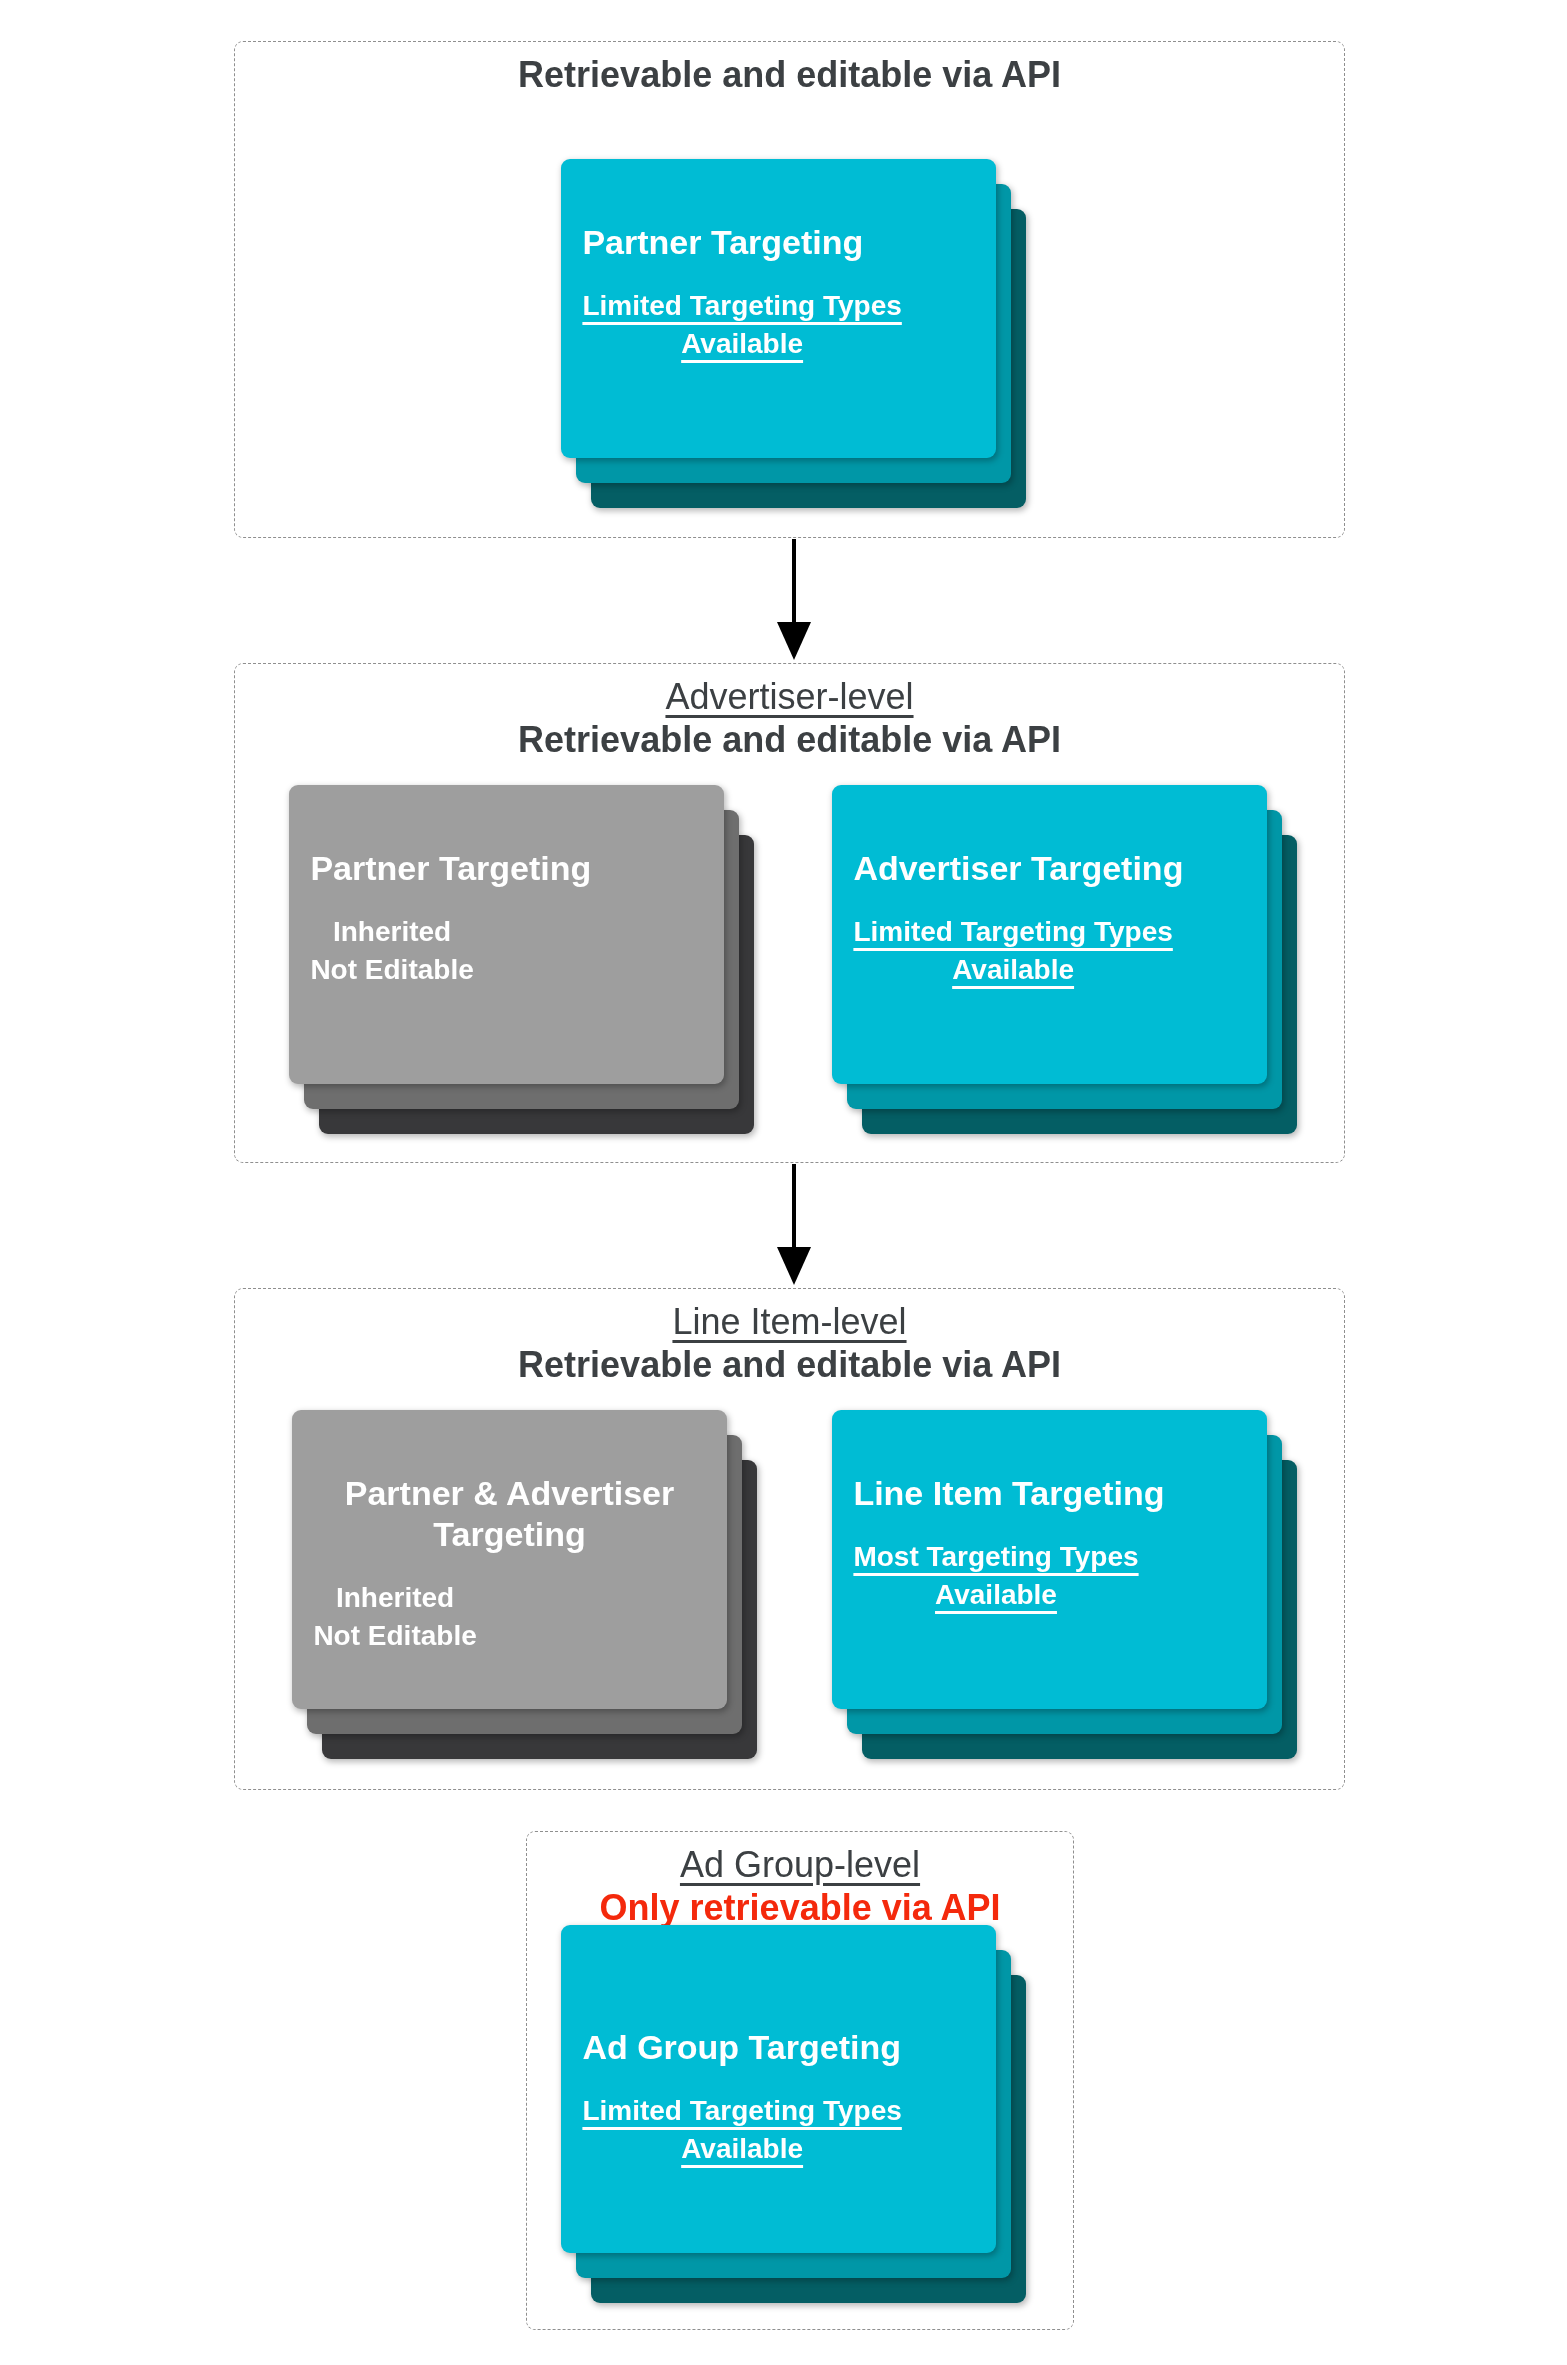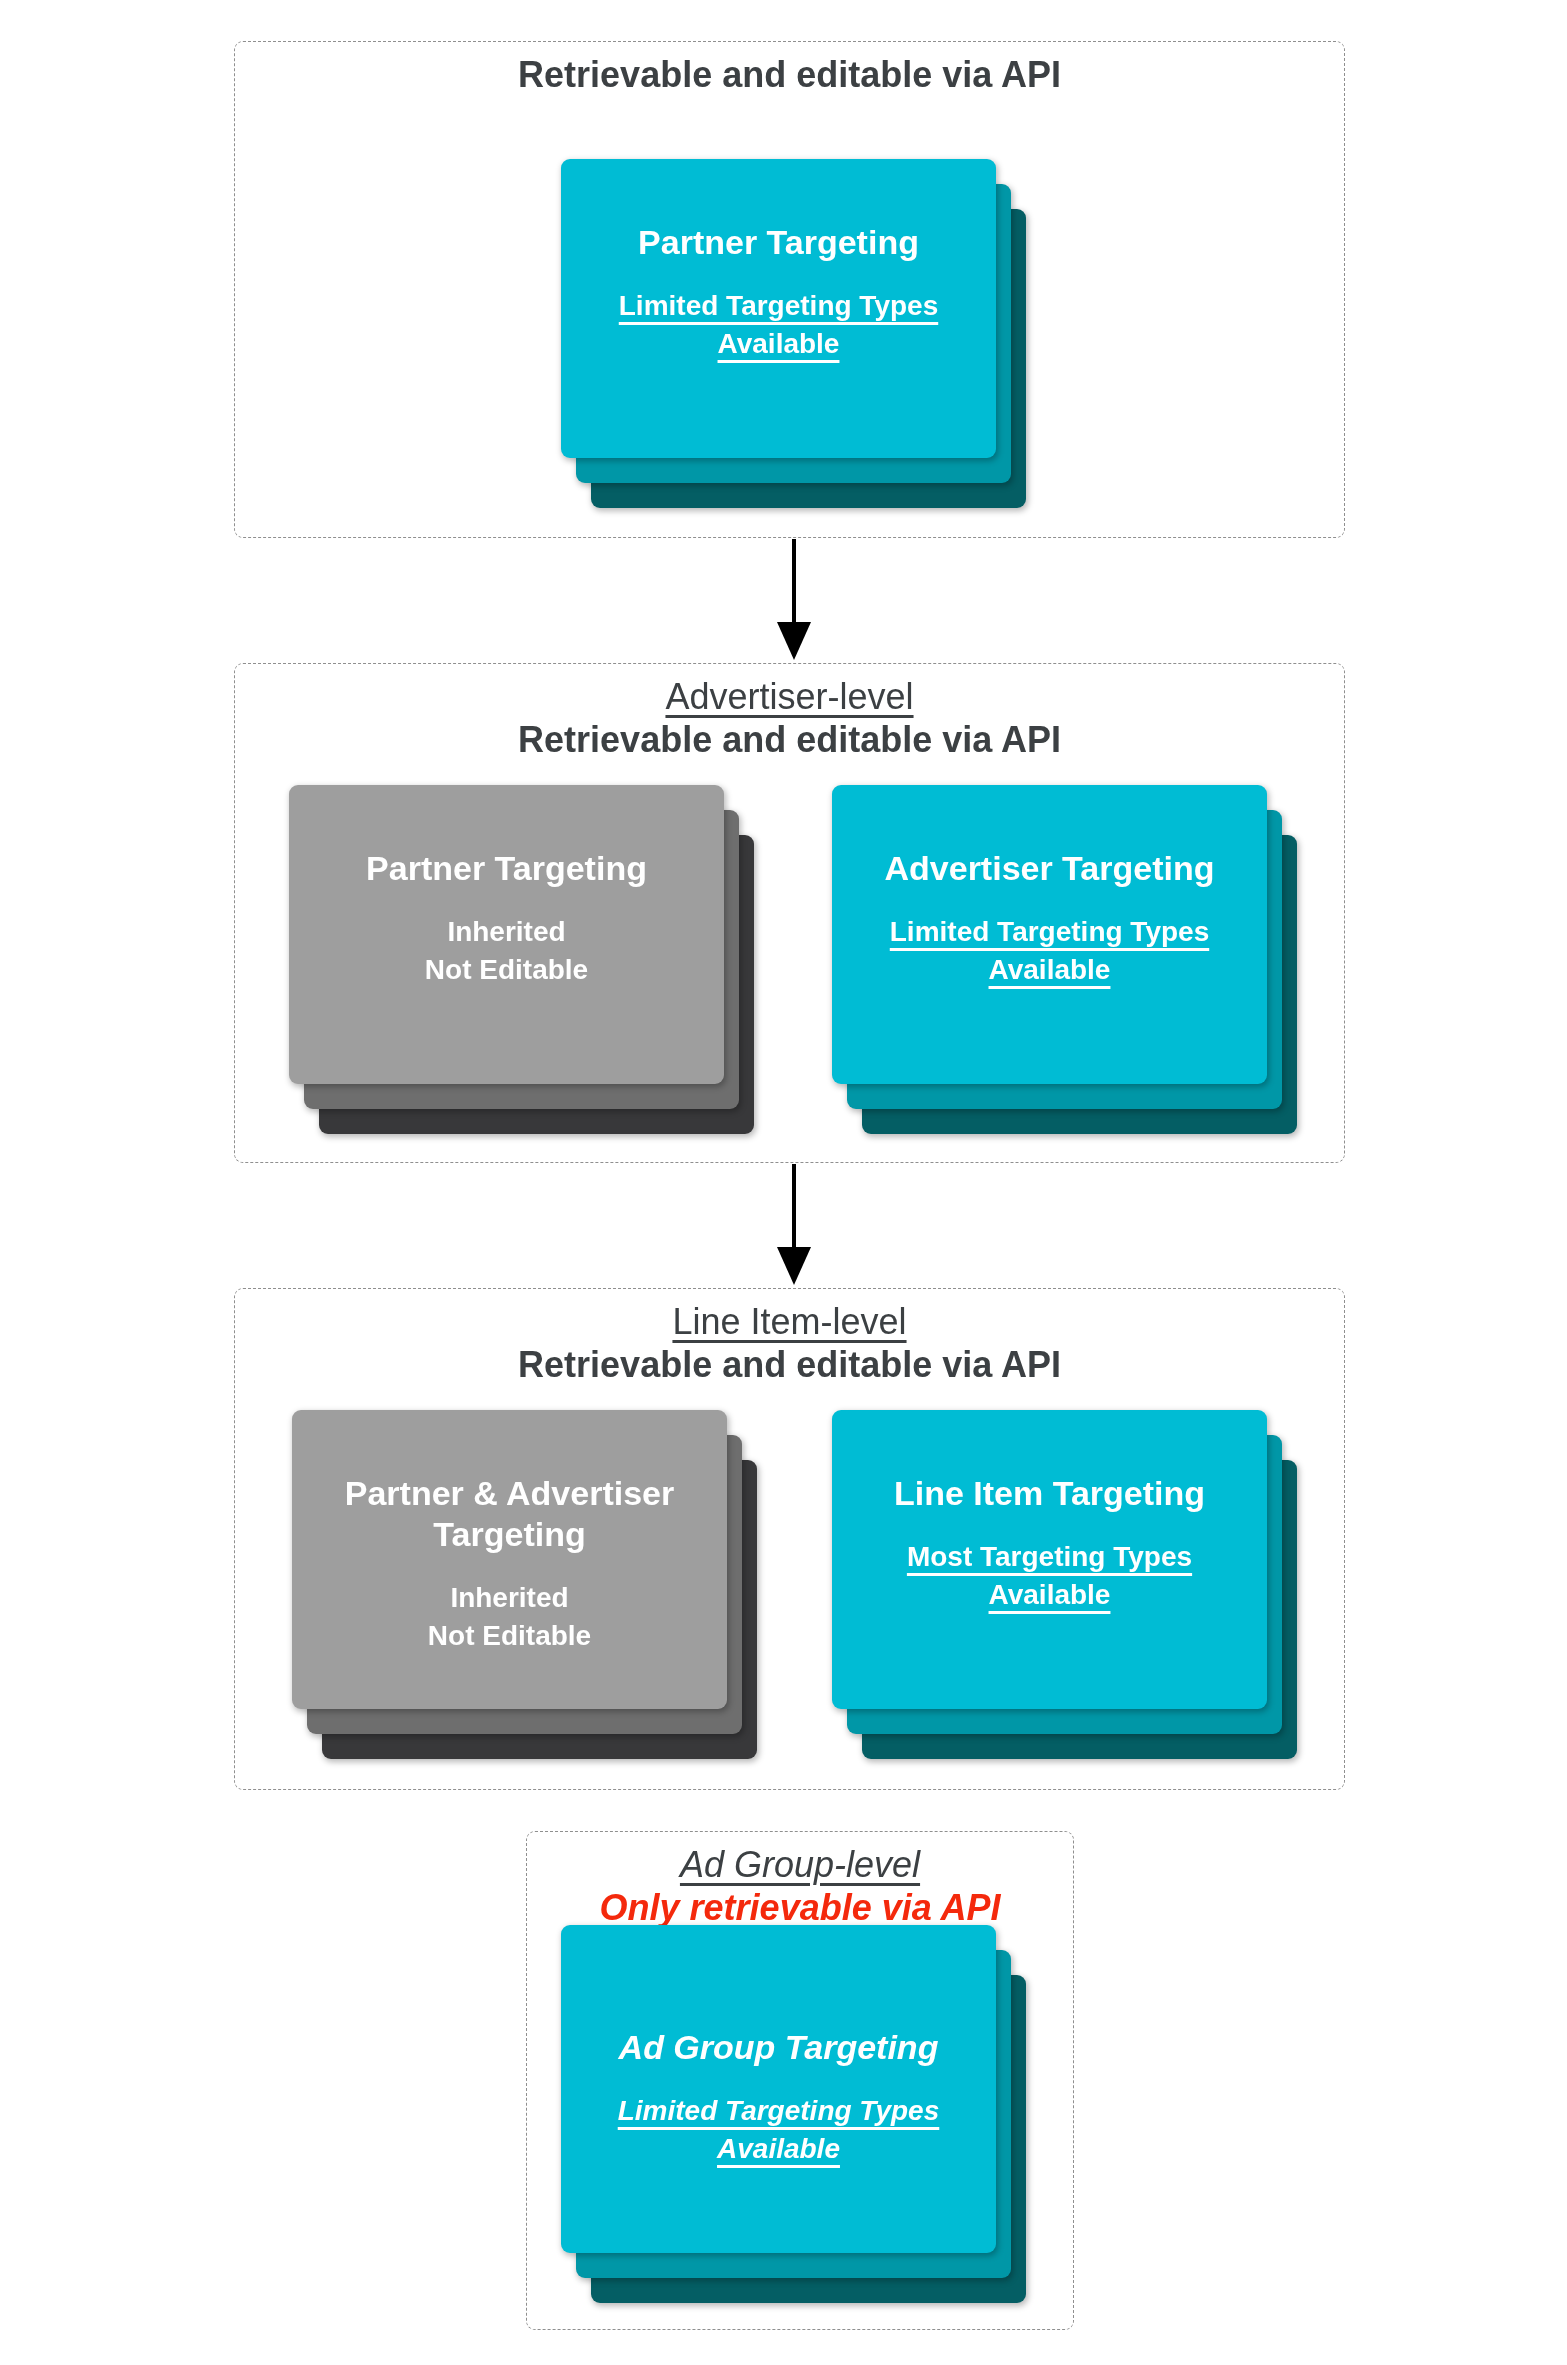--- a/index.html
+++ b/index.html
@@ -4,35 +4,35 @@
 <style>
   html,body{margin:0;padding:0;background:#fff;}
   body{font-family:"Liberation Sans", sans-serif;}
   .canvas{position:relative;width:1567px;height:2366px;background:var(--background,#fff);overflow:hidden;}
 
   
   .sec{position:absolute;border:1.8px dashed var(--dashed-border,#8f8f8f);border-radius:9px;box-sizing:border-box;}
   .sec1{left:234px;top:41px;width:1111px;height:497px;}
   .sec2{left:234px;top:663px;width:1111px;height:500px;}
   .sec3{left:234px;top:1288px;width:1111px;height:502px;}
-  .sec4{left:526px;top:1831px;width:548px;height:499px;font-style:italic;}
+  .sec4{left:526px;top:1831px;width:548px;height:499px;}
 
   .sec-head{position:absolute;left:0;right:0;top:10.7px;text-align:center;color:var(--heading-text,#3c4043);}
   .sec-title{font-size:36px;line-height:43px;font-weight:400;text-decoration:underline;text-decoration-thickness:2.7px;text-underline-offset:6.3px;}
   .sec-sub{font-size:36px;line-height:43px;font-weight:700;}
   .sec-sub.alert{color:var(--alert-text,#f4290c);}
 
   
   .stack{position:absolute;width:465px;height:349px;}
   .stack.tall{height:378px;}
   .layer,.card{position:absolute;width:435px;height:299px;border-radius:9px;box-shadow:1.8px 2.7px 6.3px rgba(0,0,0,.28);}
   .tall .layer,.tall .card{height:328px;}
   .l3{left:30px;top:50px;}
   .l2{left:15px;top:25px;}
-  .card{left:0;top:0;display:flex;flex-direction:column;align-items:center;padding:63px 21.4px 0 21.4px;box-sizing:border-box;text-align:center;color:var(--card-text,#fff);}
+  .card{left:0;top:0;display:flex;flex-direction:column;align-items:flex-start;padding:63px 21.4px 0 21.4px;box-sizing:border-box;text-align:center;color:var(--card-text,#fff);}
   .tall .card{padding-top:102px;}
 
   .cyan .l3{background:var(--card-cyan-dark,#045e64);}
   .cyan .l2{background:var(--card-cyan-mid,#0097a7);}
   .cyan .card{background:var(--card-cyan,#00bcd4);}
   .gray .l3{background:var(--card-gray-dark,#38383a);}
   .gray .l2{background:var(--card-gray-mid,#6e6e6e);}
   .gray .card{background:var(--card-gray,#9e9e9e);}
 
   .card-title{font-size:34px;line-height:41px;font-weight:700;}

